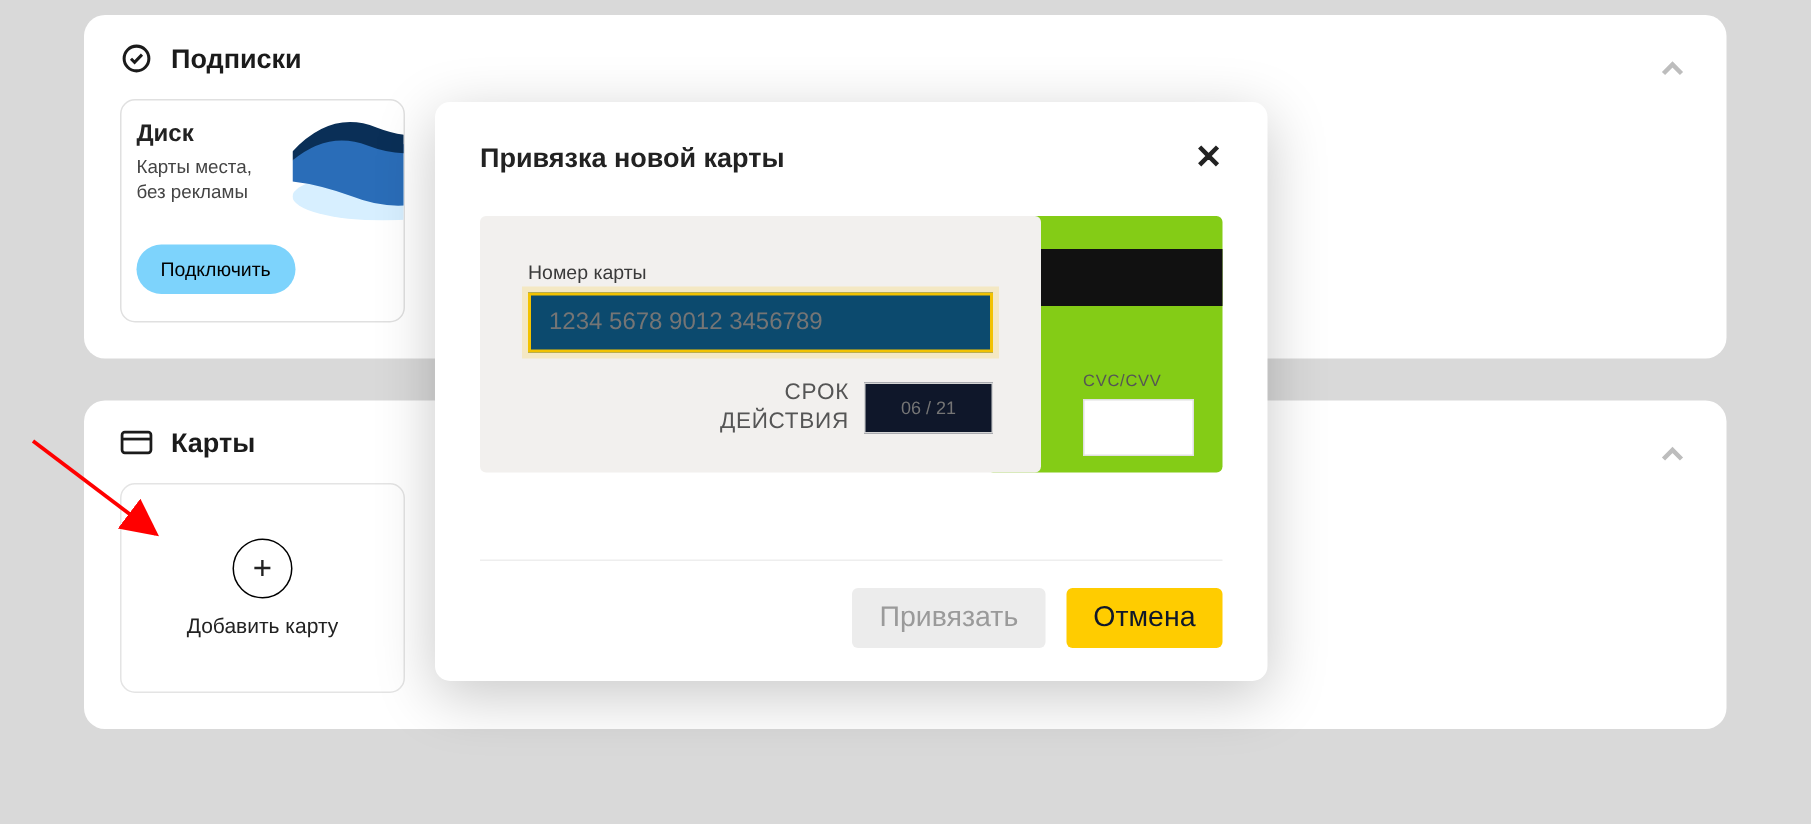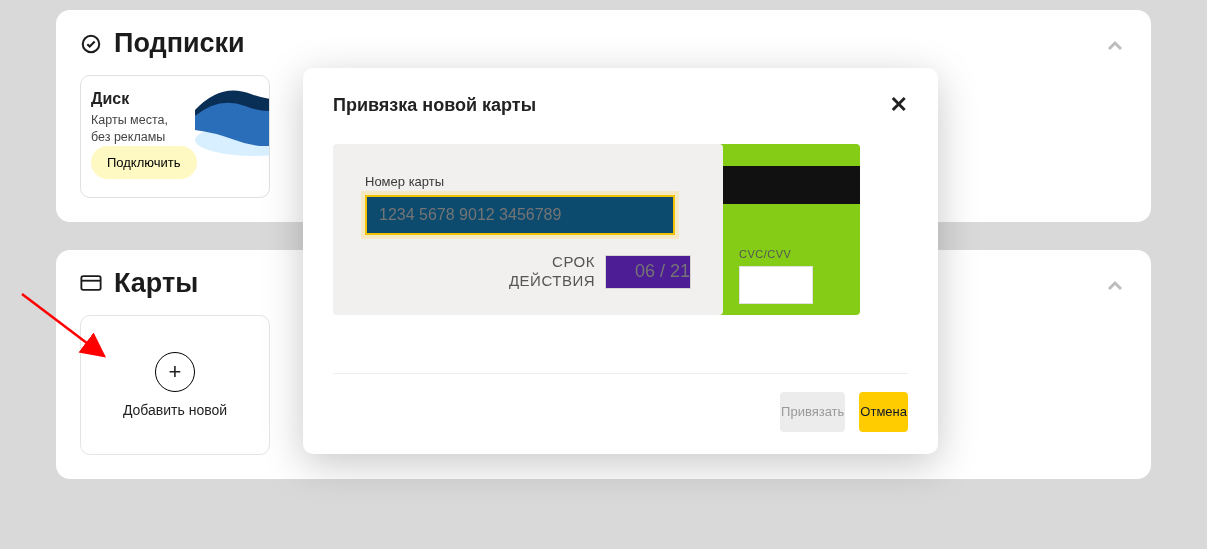--- a/index.html
+++ b/index.html
@@ -26,21 +26,21 @@
   }
 
   .section-header {
     display: flex;
     align-items: center;
     gap: 12px;
     margin-bottom: 16px;
   }
   .section-header svg { flex: 0 0 auto; }
   .section-title {
-    font-size: 27px;
+    font-size: 18px;
     font-weight: 700;
     color: #1b1b1b;
   }
   .chevron {
     position: absolute;
     top: 24px;
     right: 24px;
     color: #bdbdbd;
   }
 
@@ -49,21 +49,22 @@
     border: 1px solid #e0e0e0;
     border-radius: 10px;
     padding: 14px 16px 18px 10px;
     position: relative;
     overflow: hidden;
   }
   .card-tile .tile-title { font-size: 16px; font-weight: 700; margin-bottom: 4px; }
   .card-tile .tile-sub   { font-size: 12.5px; color: #444; line-height: 1.35; white-space: pre-line; }
   .card-tile .btn-yellow {
     display: inline-block;
-    background: #fef9c3;
+    margin-top: 26px;
+    background: #7dd3fc;
     color: #000;
     font-size: 13px;
     border: none;
     padding: 9px 16px;
     border-radius: 18px;
     cursor: pointer;
     text-align: center;
   }
   .disk-art {
     position: absolute;
@@ -91,35 +92,35 @@
 
   
   .arrows {
     position: absolute; inset: 0;
     pointer-events: none;
   }
 
   
   .modal {
     position: absolute;
-    left: 303px; top: 68px;
-    width: 635px;
+    left: 290px; top: 68px;
+    width: 555px;
     background: #fff;
     border-radius: 10px;
     box-shadow: 0 10px 40px rgba(0,0,0,.22);
     padding: 26px 30px 22px 30px;
   }
   .modal-header { display: flex; align-items: center; justify-content: space-between; }
   .modal-title { font-size: 18px; font-weight: 700; }
   .close-x { font-size: 22px; font-weight: 700; cursor: pointer; line-height: 1; }
 
   .card-area {
     margin-top: 28px;
     display: flex;
-    gap: 0;
+    gap: 12px;
   }
   .card-front {
     width: 390px;
     background: #f2f0ee;
     border-radius: 4px;
     padding: 30px 32px 24px 32px;
     position: relative;
     z-index: 2;
   }
   .field-label { font-size: 13px; color: #3a3a3a; margin-bottom: 6px; }
@@ -145,23 +146,23 @@
     font-size: 15px;
     color: #555;
     text-align: right;
     line-height: 1.25;
     letter-spacing: .5px;
     white-space: pre-line;
   }
   .expiry-input {
     width: 86px; height: 34px;
     border: 1px solid #d4d4d4;
-    background: #4c1d95;
-    text-align: right;
-    font-size: 18px;
+    background: #0f172a;
+    text-align: center;
+    font-size: 12px;
     color: #888;
     outline: none;
   }
   .card-back {
     width: 185px;
     background: #84cc16;
     border-radius: 4px;
     margin-left: -48px;
     padding-top: 22px;
     position: relative;
@@ -183,24 +184,24 @@
     border: none; border-top: 1px solid #eee;
     margin: 58px 0 18px 0;
   }
   .modal-actions {
     display: flex;
     justify-content: flex-end;
     gap: 14px;
   }
   .btn {
     height: 40px;
-    padding: 0 1px;
+    padding: 0 18px;
     border: none;
     border-radius: 4px;
-    font-size: 13px;
+    font-size: 19px;
     cursor: pointer;
   }
   .btn-disabled { background: #ececec; color: #9a9a9a; cursor: default; }
   .btn-primary { background: #ffcc00; color: #0f172a; }
 </style>
 </head>
 <body>
 
 <div class="page">
 
@@ -240,21 +241,21 @@
       <div class="section-title">Карты</div>
     </div>
     <div class="chevron">
       <svg width="24" height="24" viewBox="0 0 24 24" fill="none" stroke="currentColor" stroke-width="3">
         <path d="M6 15l6-6 6 6"></path>
       </svg>
     </div>
 
     <div class="add-card-tile">
       <div class="add-circle">+</div>
-      <div class="add-label">Добавить новой</div>
+      <div class="add-label">Добавить карту</div>
     </div>
   </div>
 </div>
 
 <svg class="arrows" width="1207" height="549">
   <defs>
     <marker id="ah" markerWidth="12" markerHeight="12" refX="9" refY="5" orient="auto">
       <path d="M0 0 L10 5 L0 10 Z" fill="#ff0000"></path>
     </marker>
   </defs>

